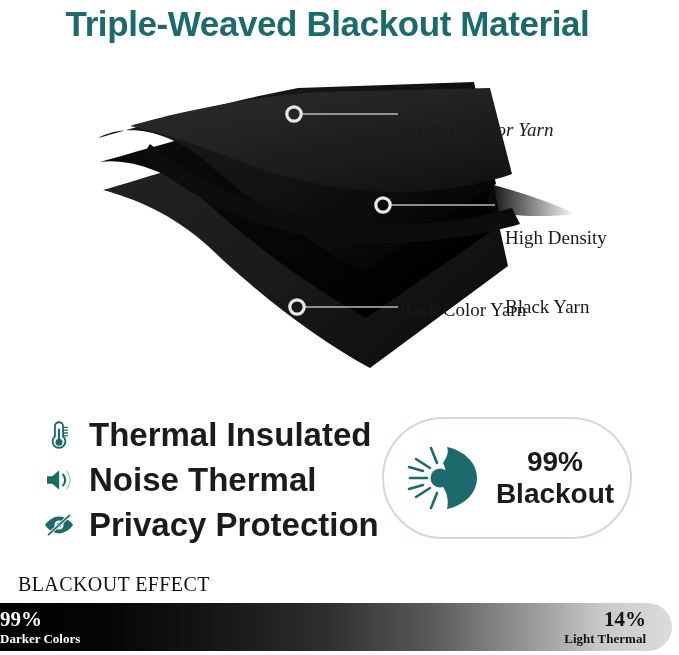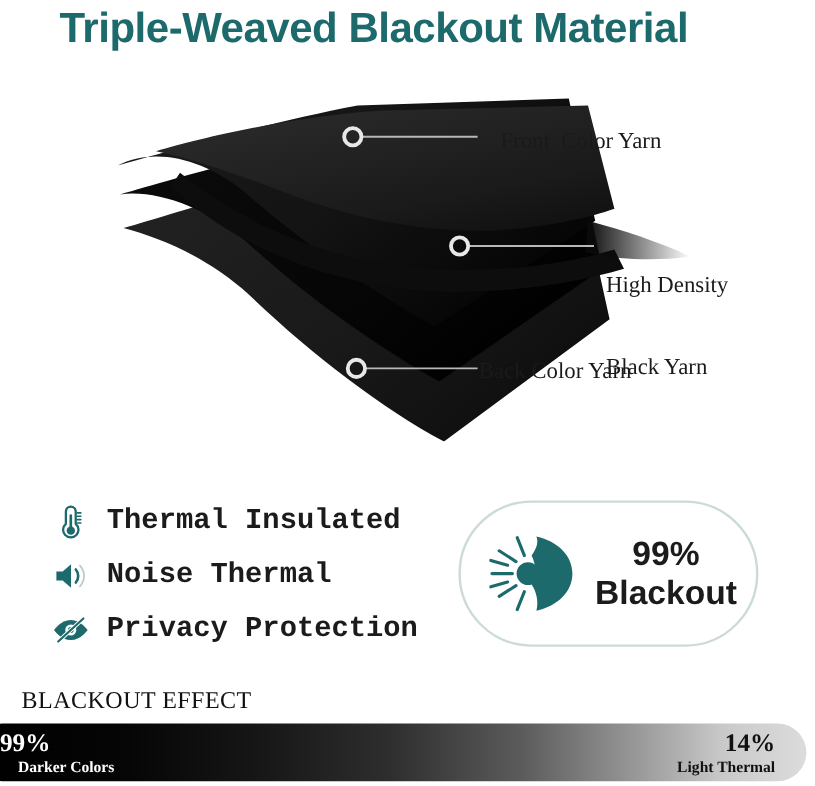--- a/index.html
+++ b/index.html
@@ -11,21 +11,21 @@
     width: 679px;
     height: 655px;
     position: relative;
     overflow: hidden;
     font-family: "Liberation Sans", sans-serif;
   }
 
   
   .title {
     position: absolute;
-    left: 0;
+    left: 16px;
     top: 2px;
     width: 623px;
     text-align: center;
     font-family: "Liberation Sans", sans-serif;
     font-weight: bold;
     font-size: 35px;
     line-height: 44px;
     letter-spacing: -0.4px;
     color: #1d6a6c;
     white-space: nowrap;
@@ -43,21 +43,21 @@
 
   
   .callout-label {
     position: absolute;
     font-family: "Liberation Serif", serif;
     font-size: 19px;
     line-height: 23px;
     color: #1a1a1a;
     white-space: pre;
   }
-  #label-front { left: 417px; top: 106px; }
+  #label-front { left: 417px; top: 118px; font-style: italic; }
   #label-high  { left: 505px; top: 180px; }
   #label-back  { left: 399px; top: 298px; }
 
   
   .features {
     position: absolute;
     left: 40px;
     top: 412px;
     width: 330px;
   }
@@ -68,23 +68,23 @@
   }
   .feature-icon {
     width: 38px;
     height: 34px;
     flex: 0 0 38px;
     display: flex;
     align-items: center;
     justify-content: center;
   }
   .feature-text {
-    font-family: Liberation Mono, monospace;
-    font-weight: bold;
-    font-size: 24px;
+    font-family: Liberation Sans, sans-serif;
+    font-weight: bold;
+    font-size: 33px;
     line-height: 28px;
     color: #1b1b1b;
     margin-left: 11px;
     white-space: nowrap;
   }
 
   
   .badge {
     position: absolute;
     left: 382px;
@@ -162,21 +162,20 @@
     font-weight: bold;
     font-size: 21px;
     line-height: 23px;
     white-space: nowrap;
   }
   .effect-cap {
     font-weight: bold;
     font-size: 13px;
     line-height: 16px;
     white-space: nowrap;
-    padding-left: 15px;
   }
 </style>
 </head>
 <body>
 
 <div class="title">Triple-Weaved Blackout Material</div>
 
 <div class="diagram">
   <svg width="679" height="290" viewBox="0 0 679 290" xmlns="http://www.w3.org/2000/svg">
     <defs>

